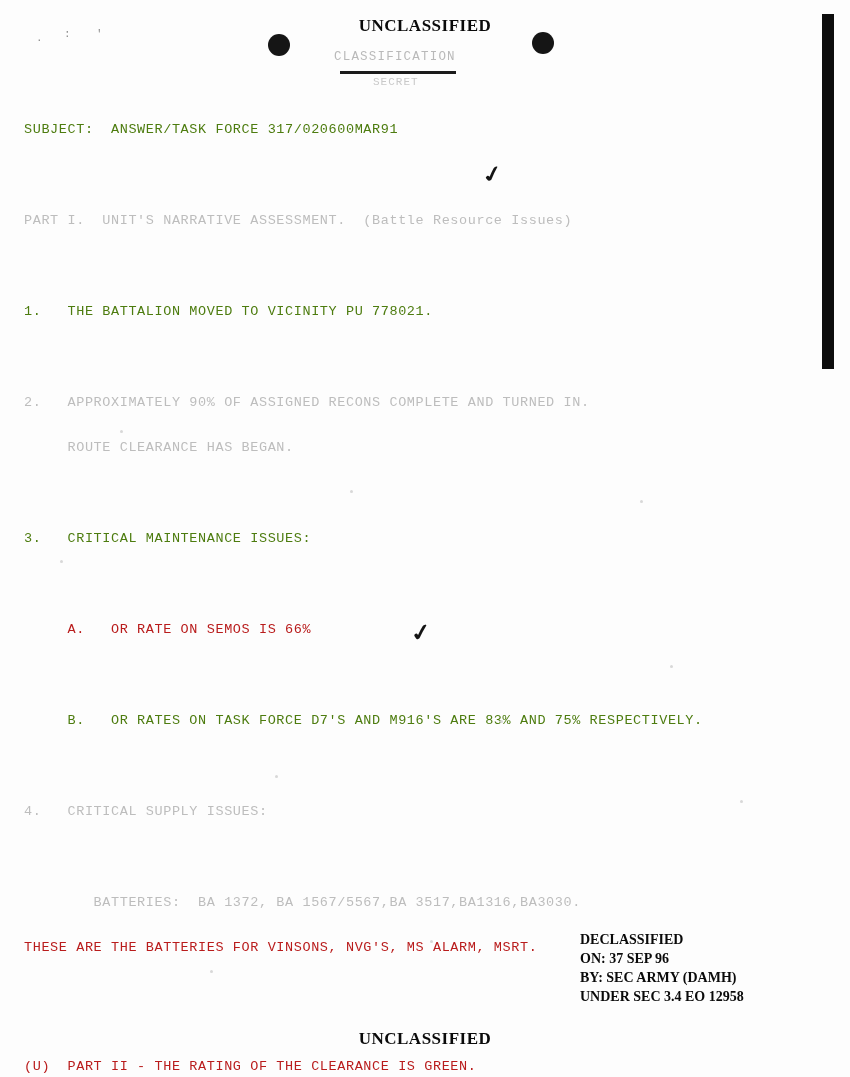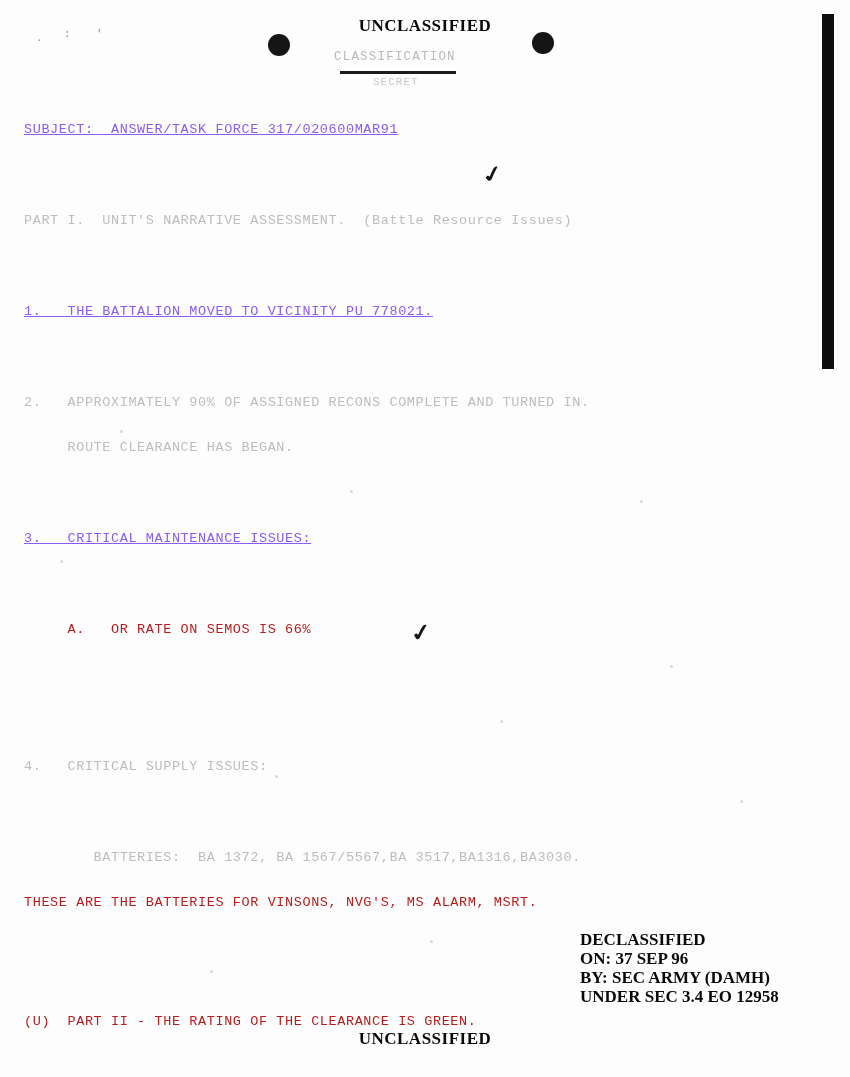--- a/index.html
+++ b/index.html
@@ -112,21 +112,21 @@
     font-size: 13.5px;
     line-height: 15px;
     color: #c2c2c2;
     white-space: pre;
     letter-spacing: 0.6px;
   }
   .line { display: block; height: 15px; }
   .gap-sm { height: 16px; display: block; }
   .gap-lg { height: 44px; display: block; }
 
-  .t1 { color: #8b5cf6; text-decoration: underline; }
+  .t1 { color: #4d7c0f; }
   .t2 { color: #bdbdbd; }
   .t3 { color: #b91c1c; }
 
   
   .checkmark {
     position: absolute;
     color: #141414;
     font-family: "Liberation Serif", serif;
     font-weight: bold;
   }
@@ -141,21 +141,21 @@
     transform: rotate(-12deg) scaleX(1.15);
   }
 
   
   .declass {
     position: absolute;
     top: 930px;
     left: 580px;
     font-family: "Liberation Serif", serif;
     font-weight: bold;
-    font-size: 17px;
+    font-size: 14px;
     line-height: 19px;
     color: #0a0a0a;
   }
   .declass span { display: block; }
 
   
   .noise {
     position: absolute;
     background: #d8d8d8;
     border-radius: 50%;
@@ -188,20 +188,21 @@
     <span class="gap-sm"></span>
     <span class="line t1">1.   THE BATTALION MOVED TO VICINITY PU 778021.</span>
     <span class="gap-sm"></span>
     <span class="line t2">2.   APPROXIMATELY 90% OF ASSIGNED RECONS COMPLETE AND TURNED IN.</span>
     <span class="line t2">     ROUTE CLEARANCE HAS BEGAN.</span>
     <span class="gap-sm"></span>
     <span class="line t1">3.   CRITICAL MAINTENANCE ISSUES:</span>
     <span class="gap-sm"></span>
     <span class="line t3">     A.   OR RATE ON SEMOS IS 66%</span>
     <span class="gap-sm"></span>
+    <span class="line t1">     B.   OR RATES ON TASK FORCE D7'S AND M916'S ARE 83% AND 75% RESPECTIVELY.</span>
     <span class="gap-sm"></span>
     <span class="line t2">4.   CRITICAL SUPPLY ISSUES:</span>
     <span class="gap-sm"></span>
     <span class="line t2">        BATTERIES:  BA 1372, BA 1567/5567,BA 3517,BA1316,BA3030.</span>
     <span class="line t3">THESE ARE THE BATTERIES FOR VINSONS, NVG'S, MS ALARM, MSRT.</span>
     <span class="gap-lg"></span>
     <span class="line t3">(U)  PART II - THE RATING OF THE CLEARANCE IS GREEN.</span>
     
     
     

